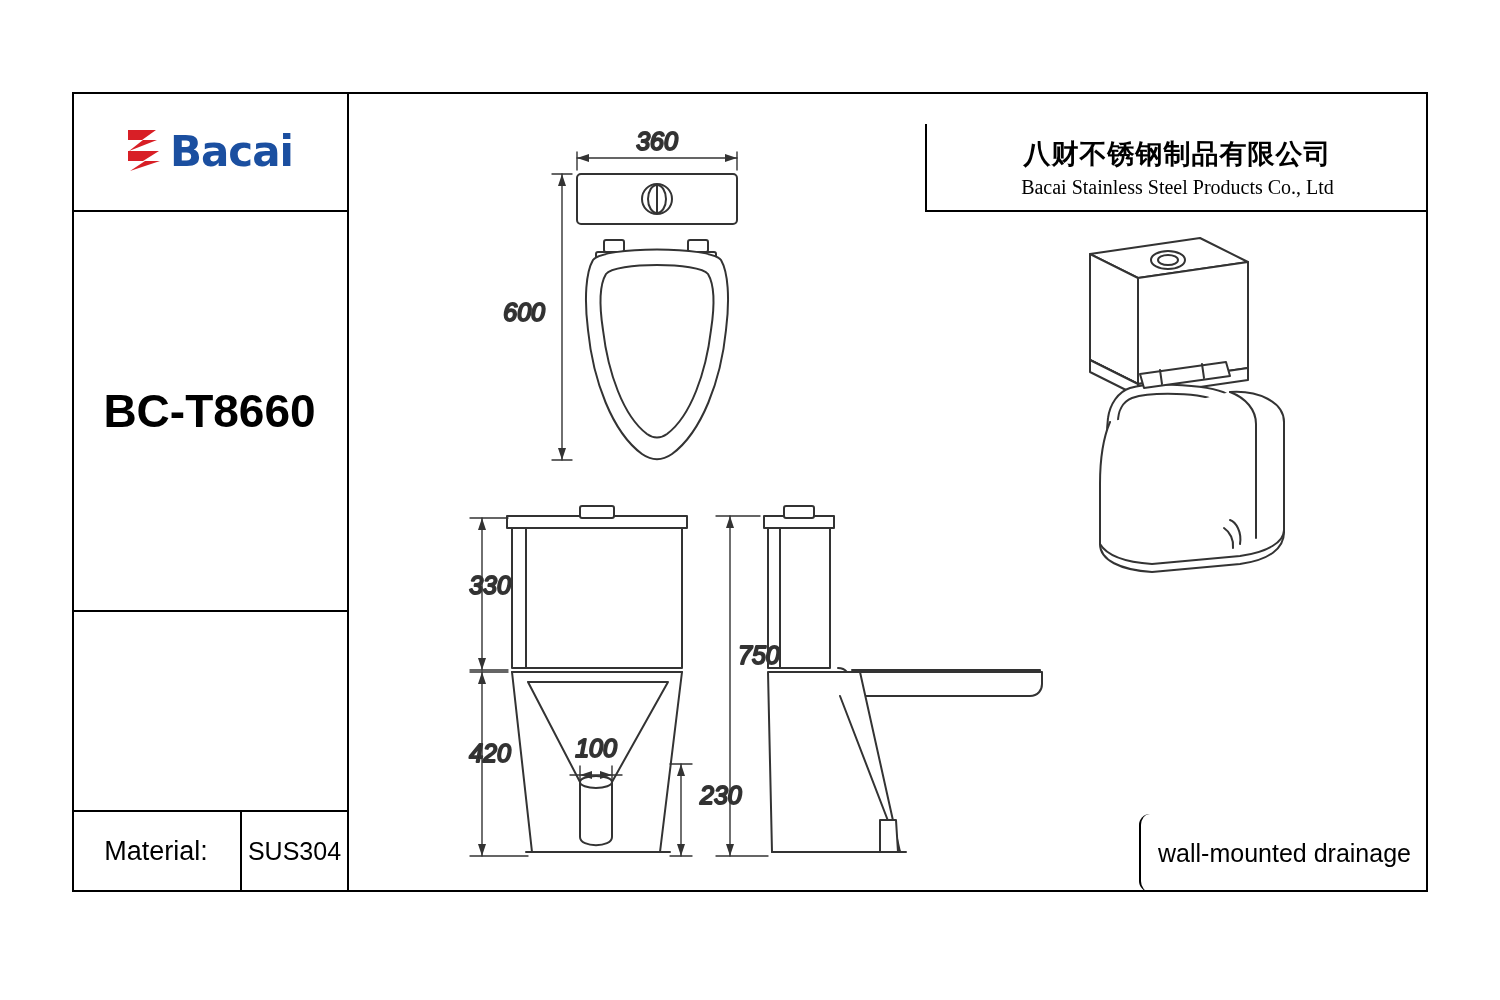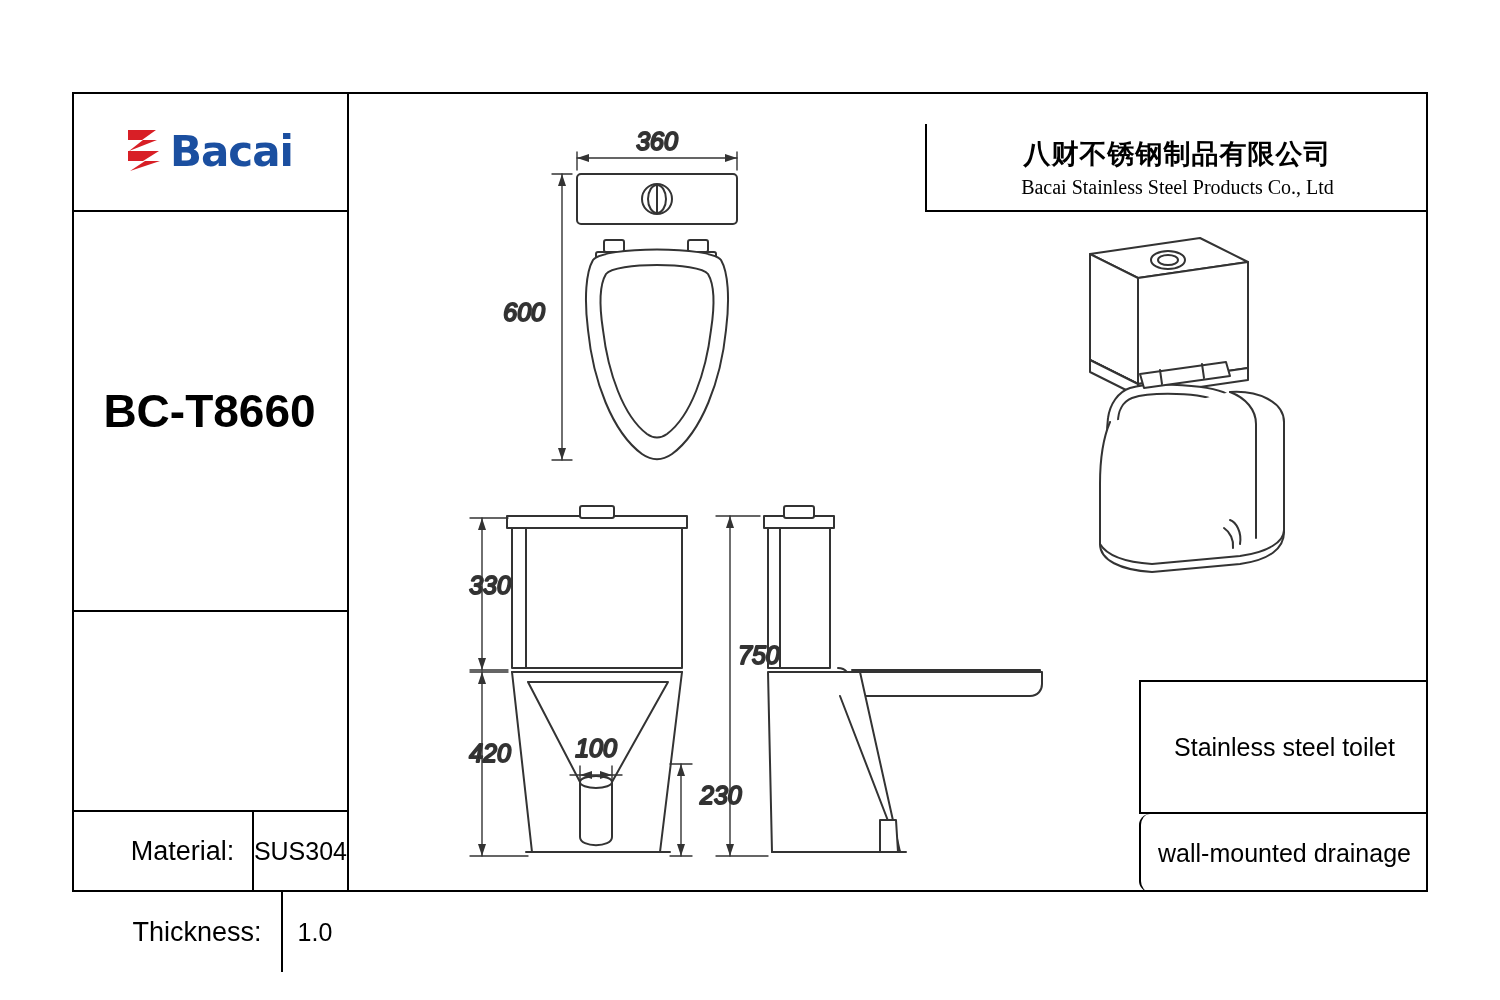--- a/index.html
+++ b/index.html
@@ -63,21 +63,20 @@
     border-bottom: 2px solid #000;
   }
   .row-split .lbl {
     width: 170px;
     box-sizing: border-box;
     border-right: 2px solid #000;
     display: flex;
     align-items: center;
     justify-content: center;
     font-size: 27px;
-    margin-left: 41px;
   }
   .row-split .val {
     flex: 1;
     display: flex;
     align-items: center;
     justify-content: center;
     font-size: 25px;
   }
 
   .logo-wrap {
@@ -197,32 +196,27 @@
       <span class="model-text">BC-T8660</span>
     </div>
 
     <div class="cell cell-blank"></div>
 
     <div class="row-split" style="top:720px; height:80px;">
       <div class="lbl">Material:</div>
       <div class="val">SUS304</div>
     </div>
 
-    <div class="row-split" style="top:800px; height:80px; border-bottom:none;">
-      <div class="lbl">Thickness:</div>
-      <div class="val">1.0</div>
-    </div>
   </div>
 
   <div class="company-box">
     <div class="company-cn">八财不锈钢制品有限公司</div>
     <div class="company-en">Bacai Stainless Steel Products Co., Ltd</div>
   </div>
 
-  <div class="desc-box desc-1">Stainless steel toilet</div>
   <div class="desc-box desc-2">wall-mounted drainage</div>
 
   <div class="draw">
     <svg class="dwg" width="1079" height="800" viewBox="0 0 1079 800">
       <g fill="none" stroke="#333" stroke-width="2" stroke-linejoin="round" stroke-linecap="round">
 
         <g>
 
           <rect x="237" y="82" width="160" height="50" rx="4" fill="#fff"></rect>
 

